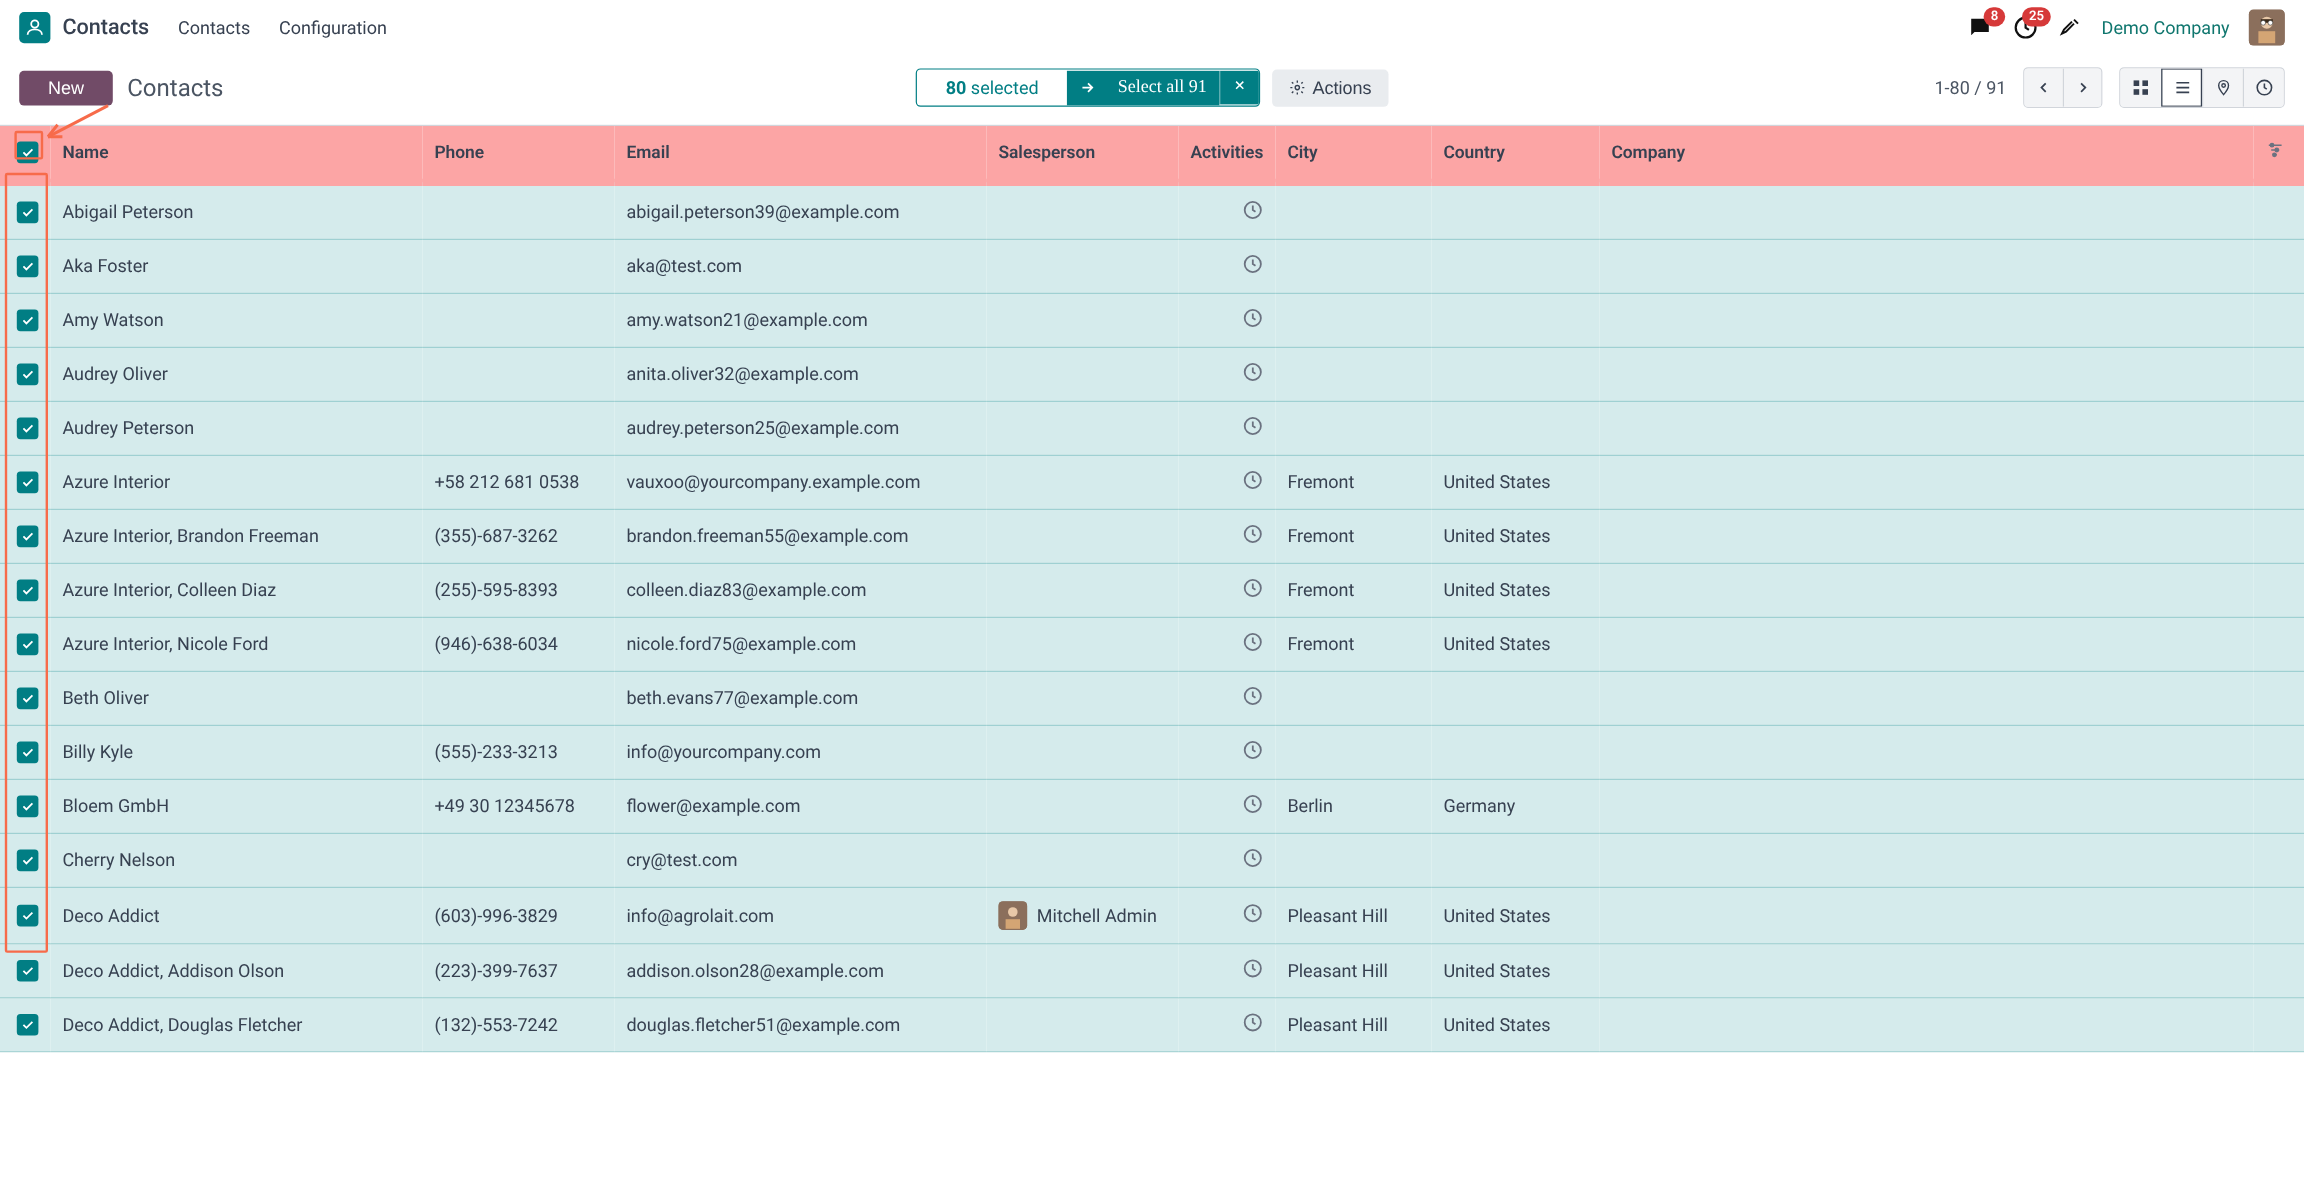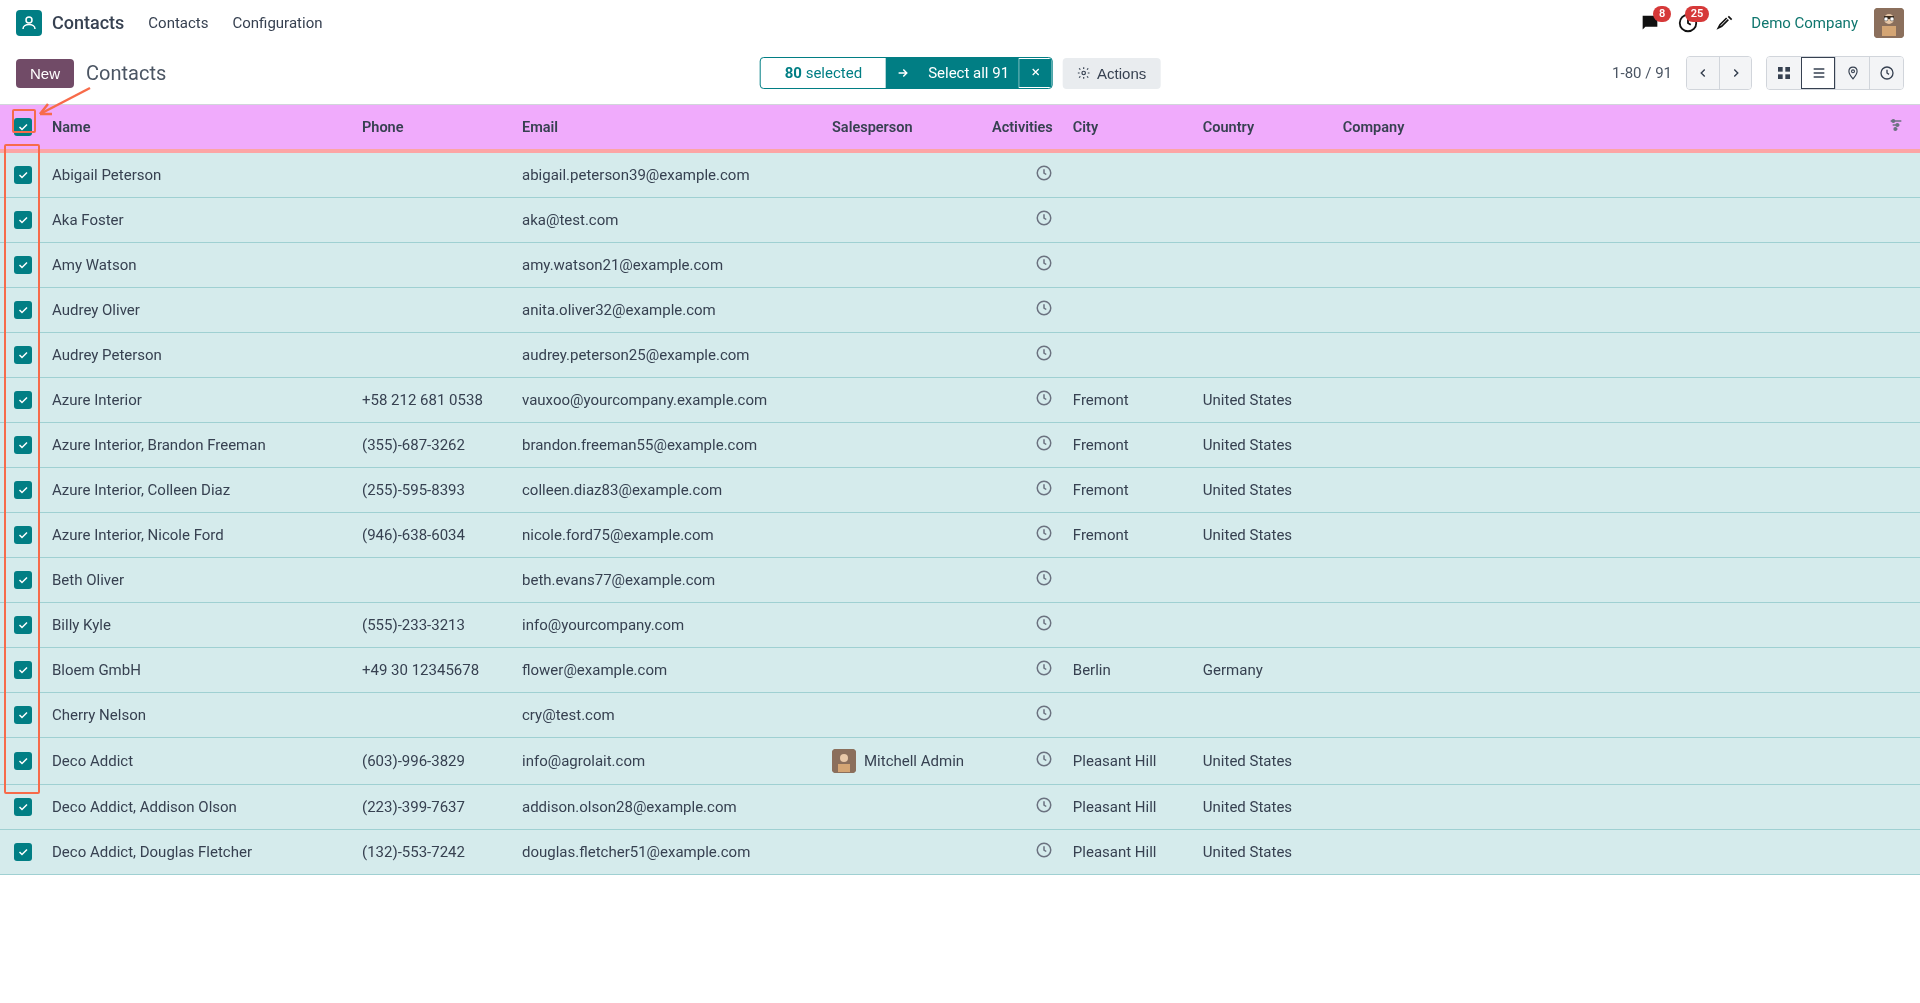--- a/index.html
+++ b/index.html
@@ -11,44 +11,44 @@
 .nav-link { font-size: 15px; color: #374151; margin-right: 24px; cursor: pointer; }
 .topbar-spacer { flex: 1; }
 .topbar-right { display: flex; align-items: center; gap: 16px; }
 .icon-btn { position: relative; cursor: pointer; display:flex; align-items:center; }
 .badge { position: absolute; top: -6px; right: -10px; background: #d63939; color: #fff; font-size: 11px; font-weight: 600; border-radius: 10px; padding: 1px 6px; line-height: 14px; }
 .company-name { font-size: 15px; color: #0f766e; }
 .avatar { width: 30px; height: 30px; border-radius: 4px; background: #8b6f5c; display:flex; align-items:center; justify-content:center; overflow:hidden; }
 .avatar svg { width:30px; height:30px; }
 
 .controlbar { display: flex; align-items: center; padding: 10px 16px 14px 16px; }
-.btn-new { background: #714b67; color: #fff; font-size: 15px; padding: 6px 14px; border: none; border-radius: 4px; cursor: pointer; margin-right: 12px; }
+.btn-new { background: #714b67; color: #fff; font-size: 15px; padding: 6px 24px; border: none; border-radius: 4px; cursor: pointer; margin-right: 12px; }
 .breadcrumb { font-size: 20px; color: #4b5563; }
 .controlbar-spacer { flex:1; }
 .selection-group { display:flex; align-items:center; border:1px solid #017e84; border-radius:4px; overflow:hidden; margin-right:10px; }
 .sel-count { padding: 6px 24px; font-size:15px; }
 .sel-count b { font-weight:700; color:#017e84; }
 .sel-count span { color:#017e84; }
-.sel-all-btn { background:#017e84; color:#fff; padding:6px 10px; display:flex; align-items:center; gap:18px; cursor:pointer; font-size:15px; }
+.sel-all-btn { background:#017e84; color:#fff; padding:6px 10px; display:flex; align-items:center; gap:18px; cursor:pointer; font-size:15px;font-family:Liberation Serif, serif; }
 .sel-close { background:#017e84; color:#fff; padding:6px 10px; cursor:pointer; border-left:1px solid rgba(255,255,255,0.3); }
 .actions-btn { background:#e9ecef; color:#374151; padding:7px 14px; border:none; border-radius:4px; cursor:pointer; font-size:15px; display:flex; align-items:center; gap:6px; }
 .right-controls { display:flex; align-items:center; gap:14px; margin-left:auto; }
 .pager { font-size:15px; color:#4b5563; }
 .pager-nav { display:flex; border:1px solid #d1d5db; border-radius:4px; overflow:hidden; }
 .pager-nav button { background:#f3f4f6; border:none; width:32px; height:32px; cursor:pointer; display:flex; align-items:center; justify-content:center; }
 .pager-nav button + button { border-left:1px solid #d1d5db; }
 .view-switch { display:flex; border:1px solid #d1d5db; border-radius:4px; overflow:hidden; }
 .view-switch button { background:#fff; border:none; width:34px; height:32px; cursor:pointer; display:flex; align-items:center; justify-content:center; }
 .view-switch button.active { background:#fff; outline:1px solid #374151; outline-offset:-1px; }
 .view-switch button + button { border-left:1px solid #d1d5db; }
 .view-switch .plain { background:#f3f4f6; }
 
 .table-wrap { border-top:1px solid #d1d5db; }
 table { width:100%; border-collapse:collapse; }
-th { text-align:left; font-weight:600; font-size:14.5px; color:#374151; padding:12px 10px; border-bottom:4px solid #fca5a5; background:#f0abfc; }
+th { text-align:left; font-weight:600; font-size:14.5px; color:#374151; padding:12px 10px; border-bottom:6px solid #fca5a5; background:#fca5a5; }
 th:first-child, td:first-child { width:40px; padding-left:14px; }
 td { padding:11px 10px; border-bottom:1px solid rgba(1,126,132,0.25); font-size:15px; color:#374151; background:#d5ebec; }
 .chk { width:18px; height:18px; background:#017e84; border-radius:3px; display:flex; align-items:center; justify-content:center; cursor:pointer; }
 .chk svg { stroke:#fff; }
 .clock-icon { color:#6b7280; display:inline-flex; }
 .sp-cell { display:flex; align-items:center; gap:8px; }
 .sp-avatar { width:24px; height:24px; border-radius:4px; background:#8b6f5c; display:flex; align-items:center; justify-content:center; overflow:hidden; }
 .sp-avatar svg { width:24px; height:24px; }
 .filter-icon { cursor:pointer; color:#6b7280; }
 

